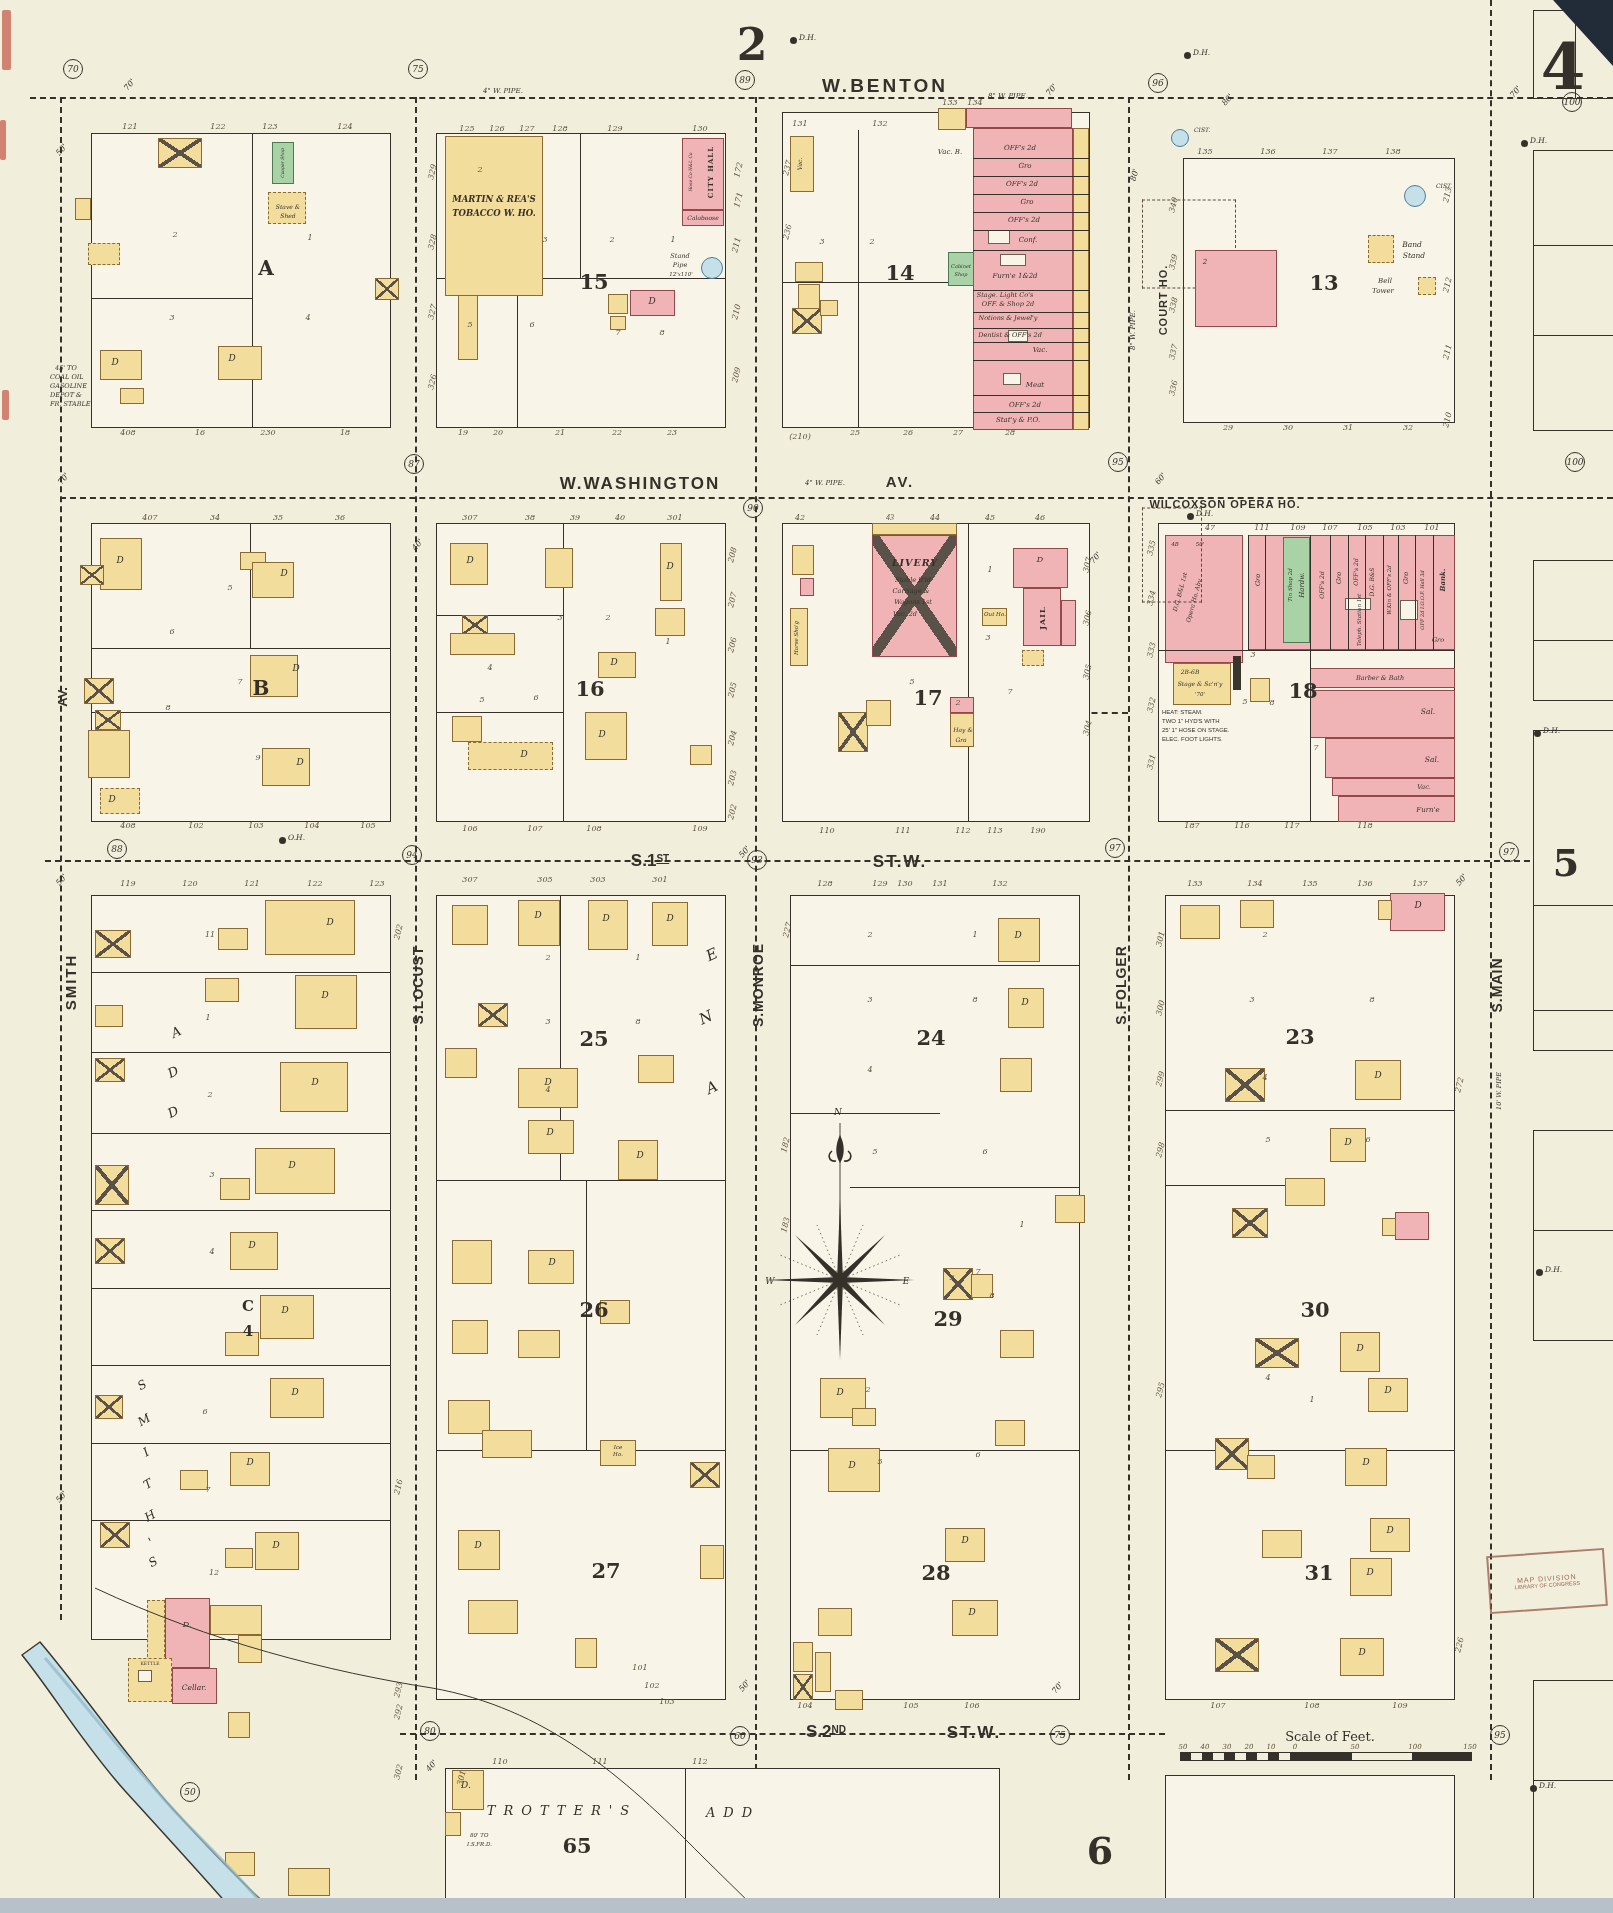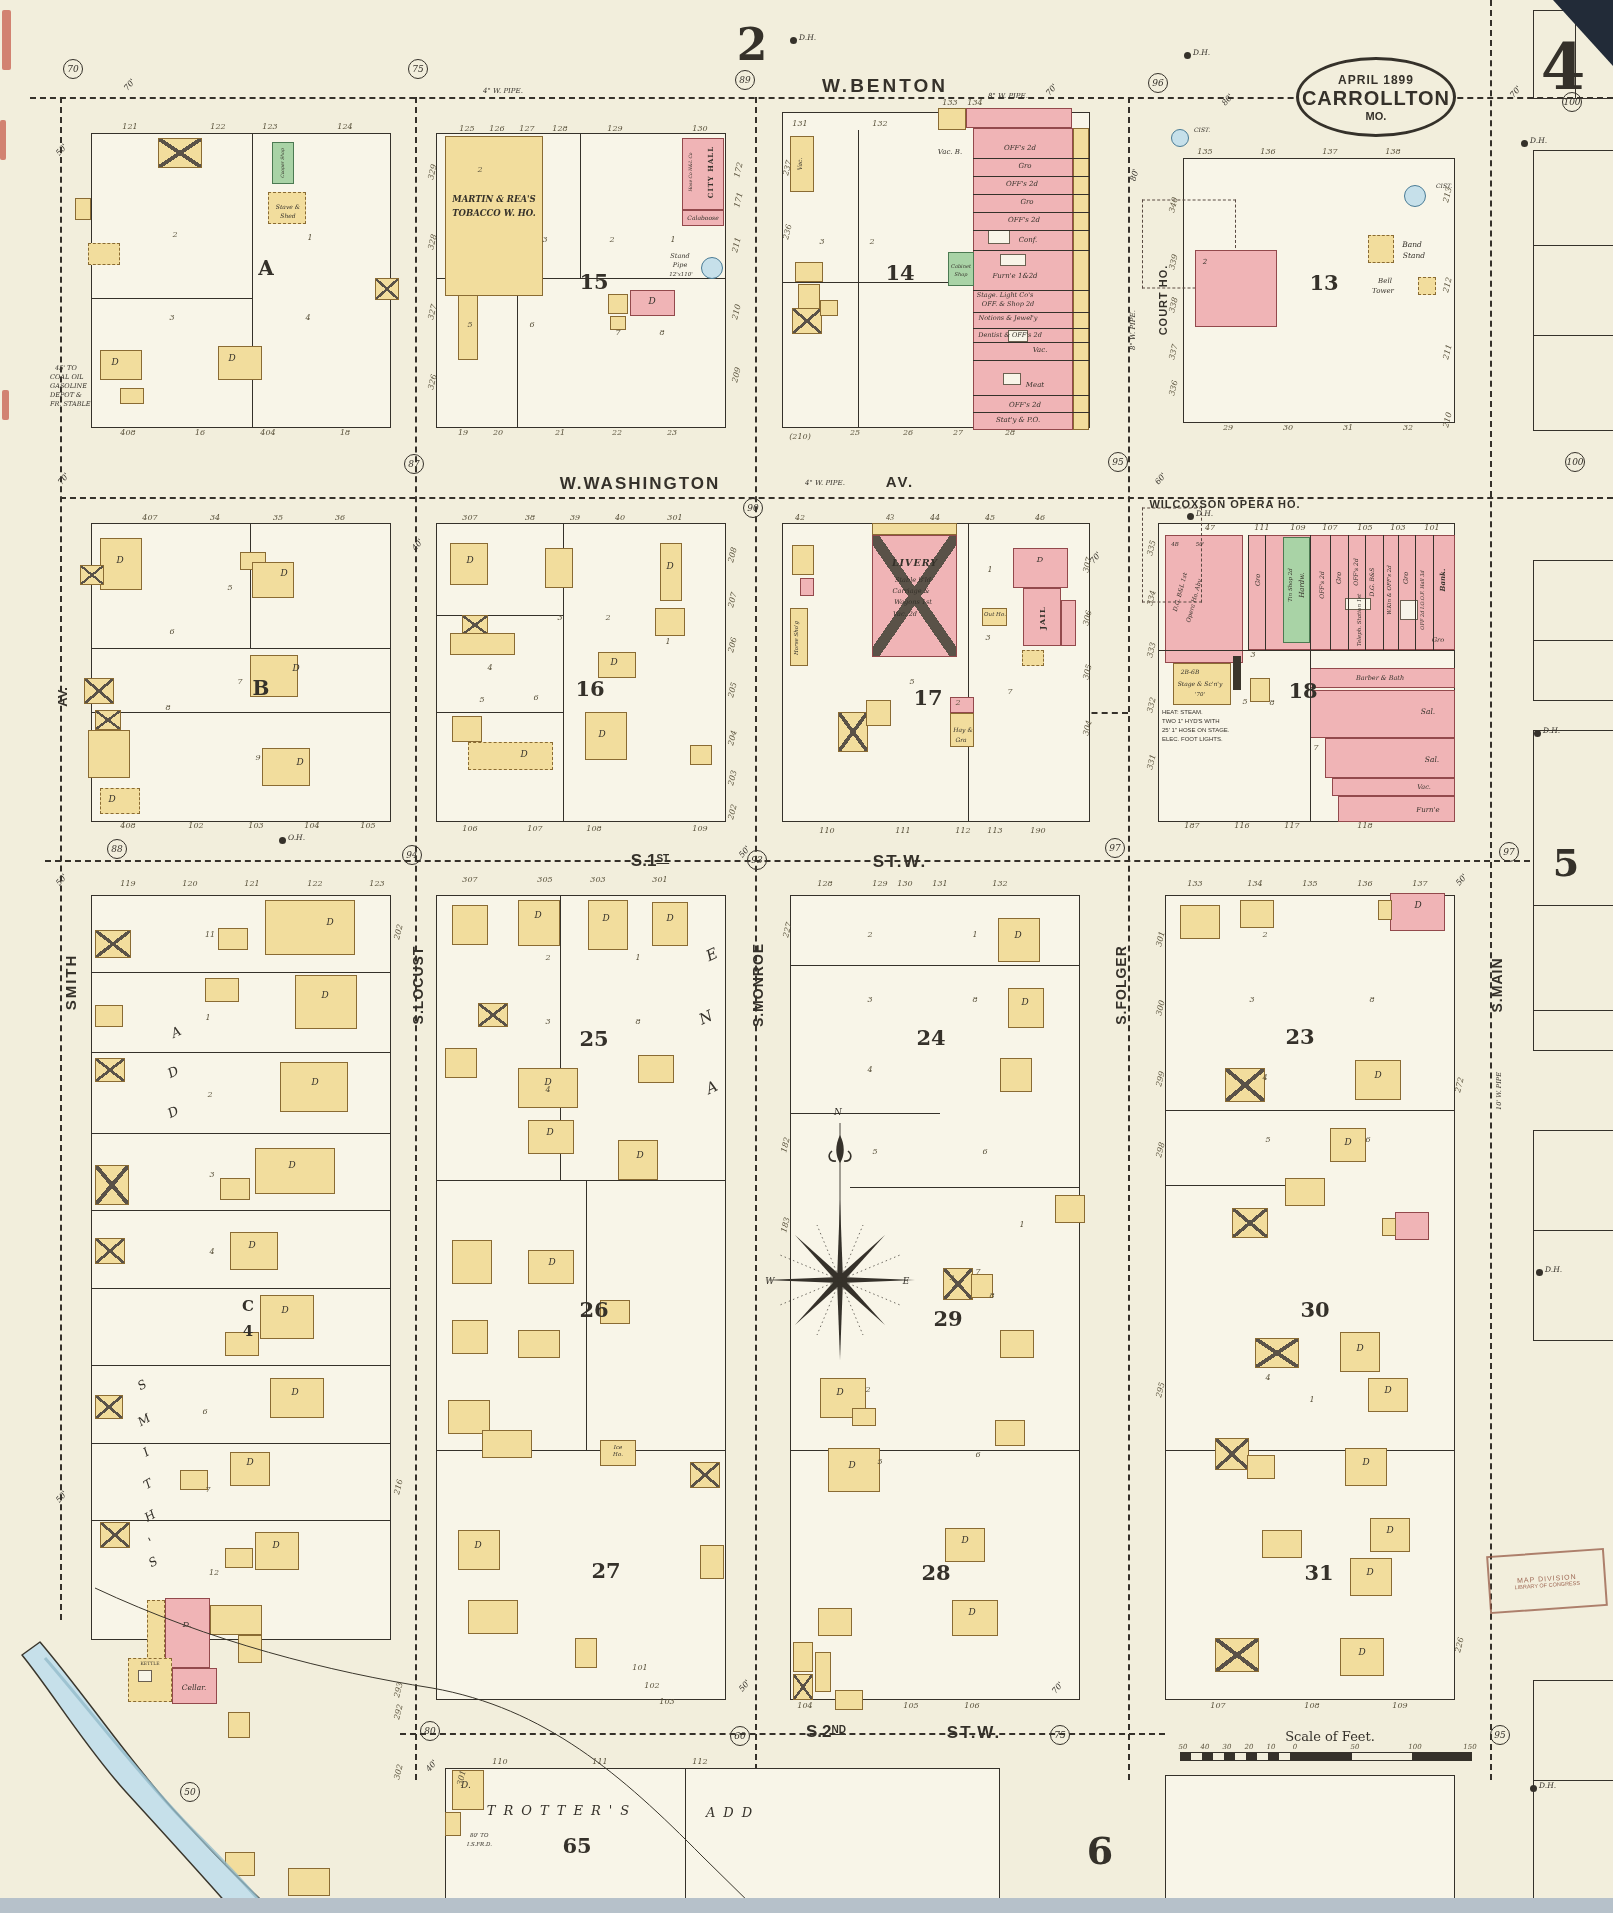--- a/index.html
+++ b/index.html
@@ -694,21 +694,21 @@
       <div class="f n" style="left: 800px; top: 124px;">131</div>
       <div class="f n" style="left: 880px; top: 124px;">132</div>
       <div class="f n" style="left: 950px; top: 103px;">133</div>
       <div class="f n" style="left: 975px; top: 103px;">134</div>
       <div class="f n" style="left: 1205px; top: 152px;">135</div>
       <div class="f n" style="left: 1268px; top: 152px;">136</div>
       <div class="f n" style="left: 1330px; top: 152px;">137</div>
       <div class="f n" style="left: 1393px; top: 152px;">138</div>
       <div class="f n" style="left: 128px; top: 433px;">408</div>
       <div class="f n" style="left: 200px; top: 433px;">16</div>
-      <div class="f n" style="left: 268px; top: 433px;">404</div>
+      <div class="f n" style="left: 268px; top: 433px;">230</div>
       <div class="f n" style="left: 345px; top: 433px;">18</div>
       <div class="f n" style="left: 463px; top: 433px;">19</div>
       <div class="f n" style="left: 498px; top: 433px;">20</div>
       <div class="f n" style="left: 560px; top: 433px;">21</div>
       <div class="f n" style="left: 617px; top: 433px;">22</div>
       <div class="f n" style="left: 672px; top: 433px;">23</div>
       <div class="f n" style="left: 800px; top: 437px;">(210)</div>
       <div class="f n" style="left: 855px; top: 433px;">25</div>
       <div class="f n" style="left: 908px; top: 433px;">26</div>
       <div class="f n" style="left: 958px; top: 433px;">27</div>
@@ -839,25 +839,20 @@
       <div class="f n" style="left: 1161px; top: 1390px; transform: translate(-50%, -50%) rotate(-75deg);">295</div>
       <div class="f n" style="left: 1460px; top: 1085px; transform: translate(-50%, -50%) rotate(-75deg);">272</div>
       <div class="f n" style="left: 1460px; top: 1645px; transform: translate(-50%, -50%) rotate(-75deg);">226</div>
     </div>
 
   <div class="f bignum" style="left:752px;top:44px;font-size:44px;">2</div>
   <div class="f bignum" style="left:1563px;top:66px;font-size:64px;z-index:7;">4</div>
   <div class="f bignum" style="left:1566px;top:862px;font-size:38px;">5</div>
   <div class="f bignum" style="left:1100px;top:1850px;font-size:38px;">6</div>
 
-  <div class="f" id="title-oval">
-    <div class="d1">APRIL 1899</div>
-    <div class="d2">CARROLLTON</div>
-    <div class="d3">MO.</div>
-  </div>
 
   <div class="f stlab" style="left:650px;top:861px;transform:translate(-50%,-50%);font-size:17px;">
     <span>S.1</span><span class="sup">ST</span>
   </div>
   <div class="f stlab" style="left:826px;top:1732px;transform:translate(-50%,-50%);font-size:17px;">
     <span>S.2</span><span class="sup">ND</span>
   </div>
 
   <svg style="left:750px;top:1105px;width:180px;height:270px;" viewBox="0 0 180 270">
     <line x1="90" y1="175" x2="90" y2="18" stroke="#35312a" stroke-width="0.9"></line>

